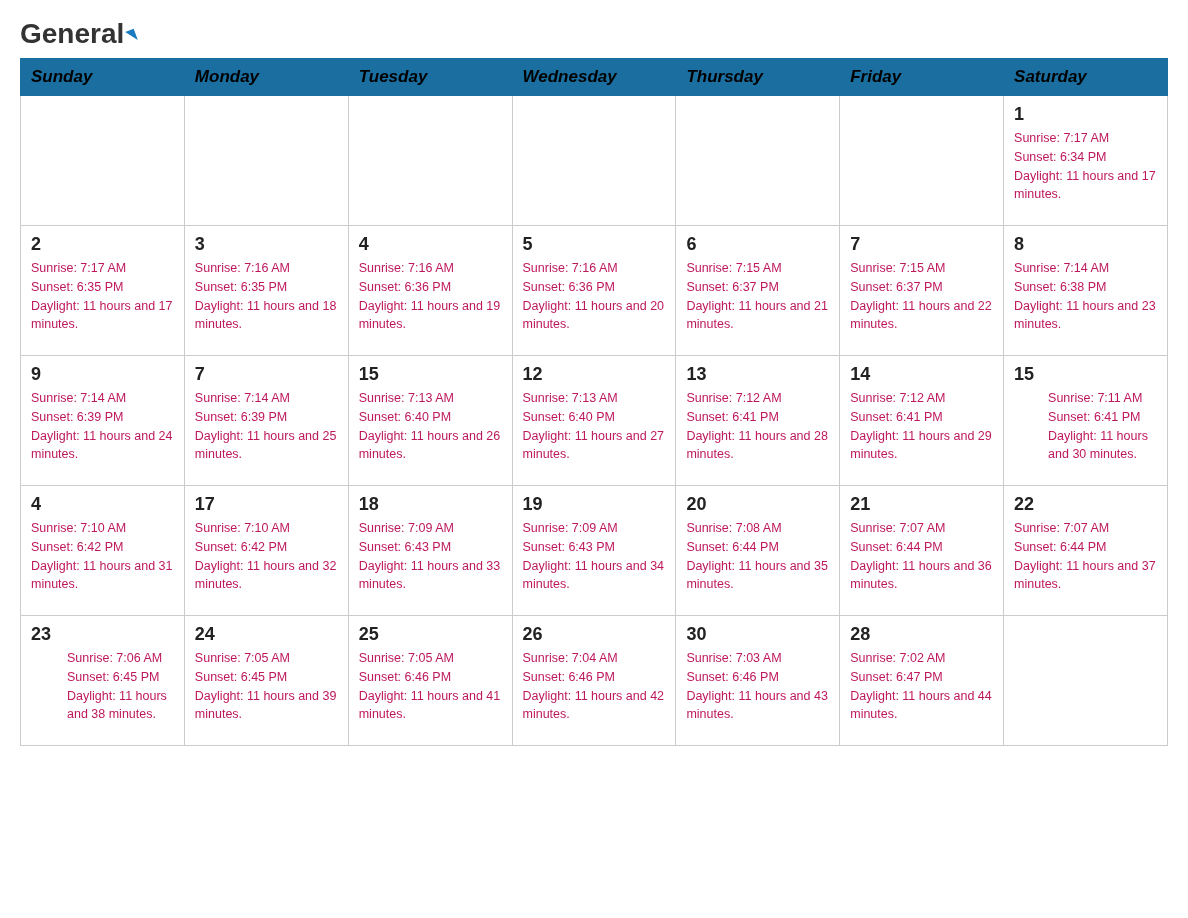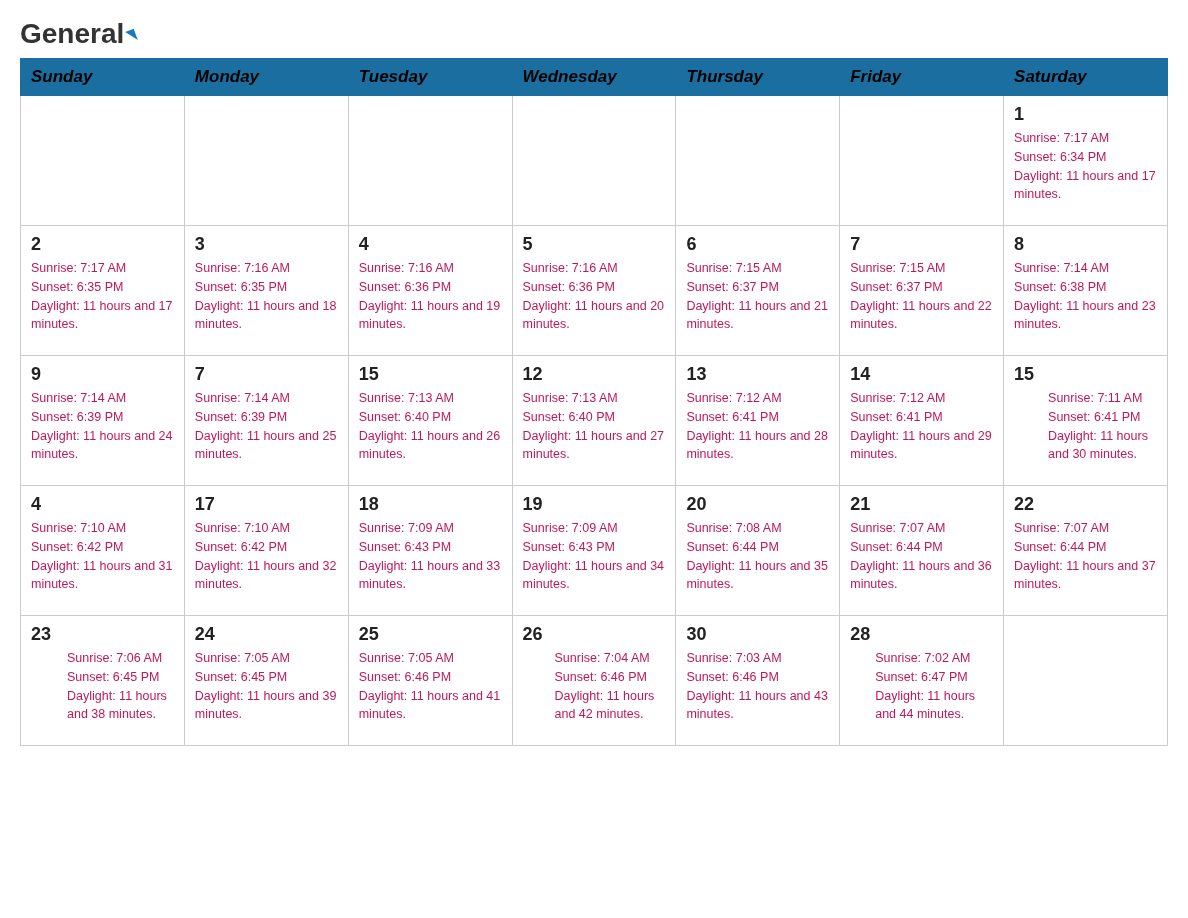--- a/index.html
+++ b/index.html
@@ -282,32 +282,32 @@
 Daylight: 11 hours and 39 minutes.</div>
         </td>
         <td>
           <span class="day-number">25</span>
           <div class="day-info" style="white-space: pre-line;">Sunrise: 7:05 AM
 Sunset: 6:46 PM
 Daylight: 11 hours and 41 minutes.</div>
         </td>
         <td>
           <span class="day-number">26</span>
-          <div class="day-info" style="white-space: pre-line; margin-left: 32px;">Sunrise: 7:04 AM
+          <div class="day-info" style="white-space: pre-line;">Sunrise: 7:04 AM
 Sunset: 6:46 PM
 Daylight: 11 hours and 42 minutes.</div>
         </td>
         <td>
           <span class="day-number">30</span>
           <div class="day-info" style="white-space: pre-line;">Sunrise: 7:03 AM
 Sunset: 6:46 PM
 Daylight: 11 hours and 43 minutes.</div>
         </td>
         <td>
           <span class="day-number">28</span>
-          <div class="day-info" style="white-space: pre-line; margin-left: 25px;">Sunrise: 7:02 AM
+          <div class="day-info" style="white-space: pre-line;">Sunrise: 7:02 AM
 Sunset: 6:47 PM
 Daylight: 11 hours and 44 minutes.</div>
         </td>
         <td class="empty-cell"></td>
       </tr>
     </tbody>
 </table>
 
 </body></html>

